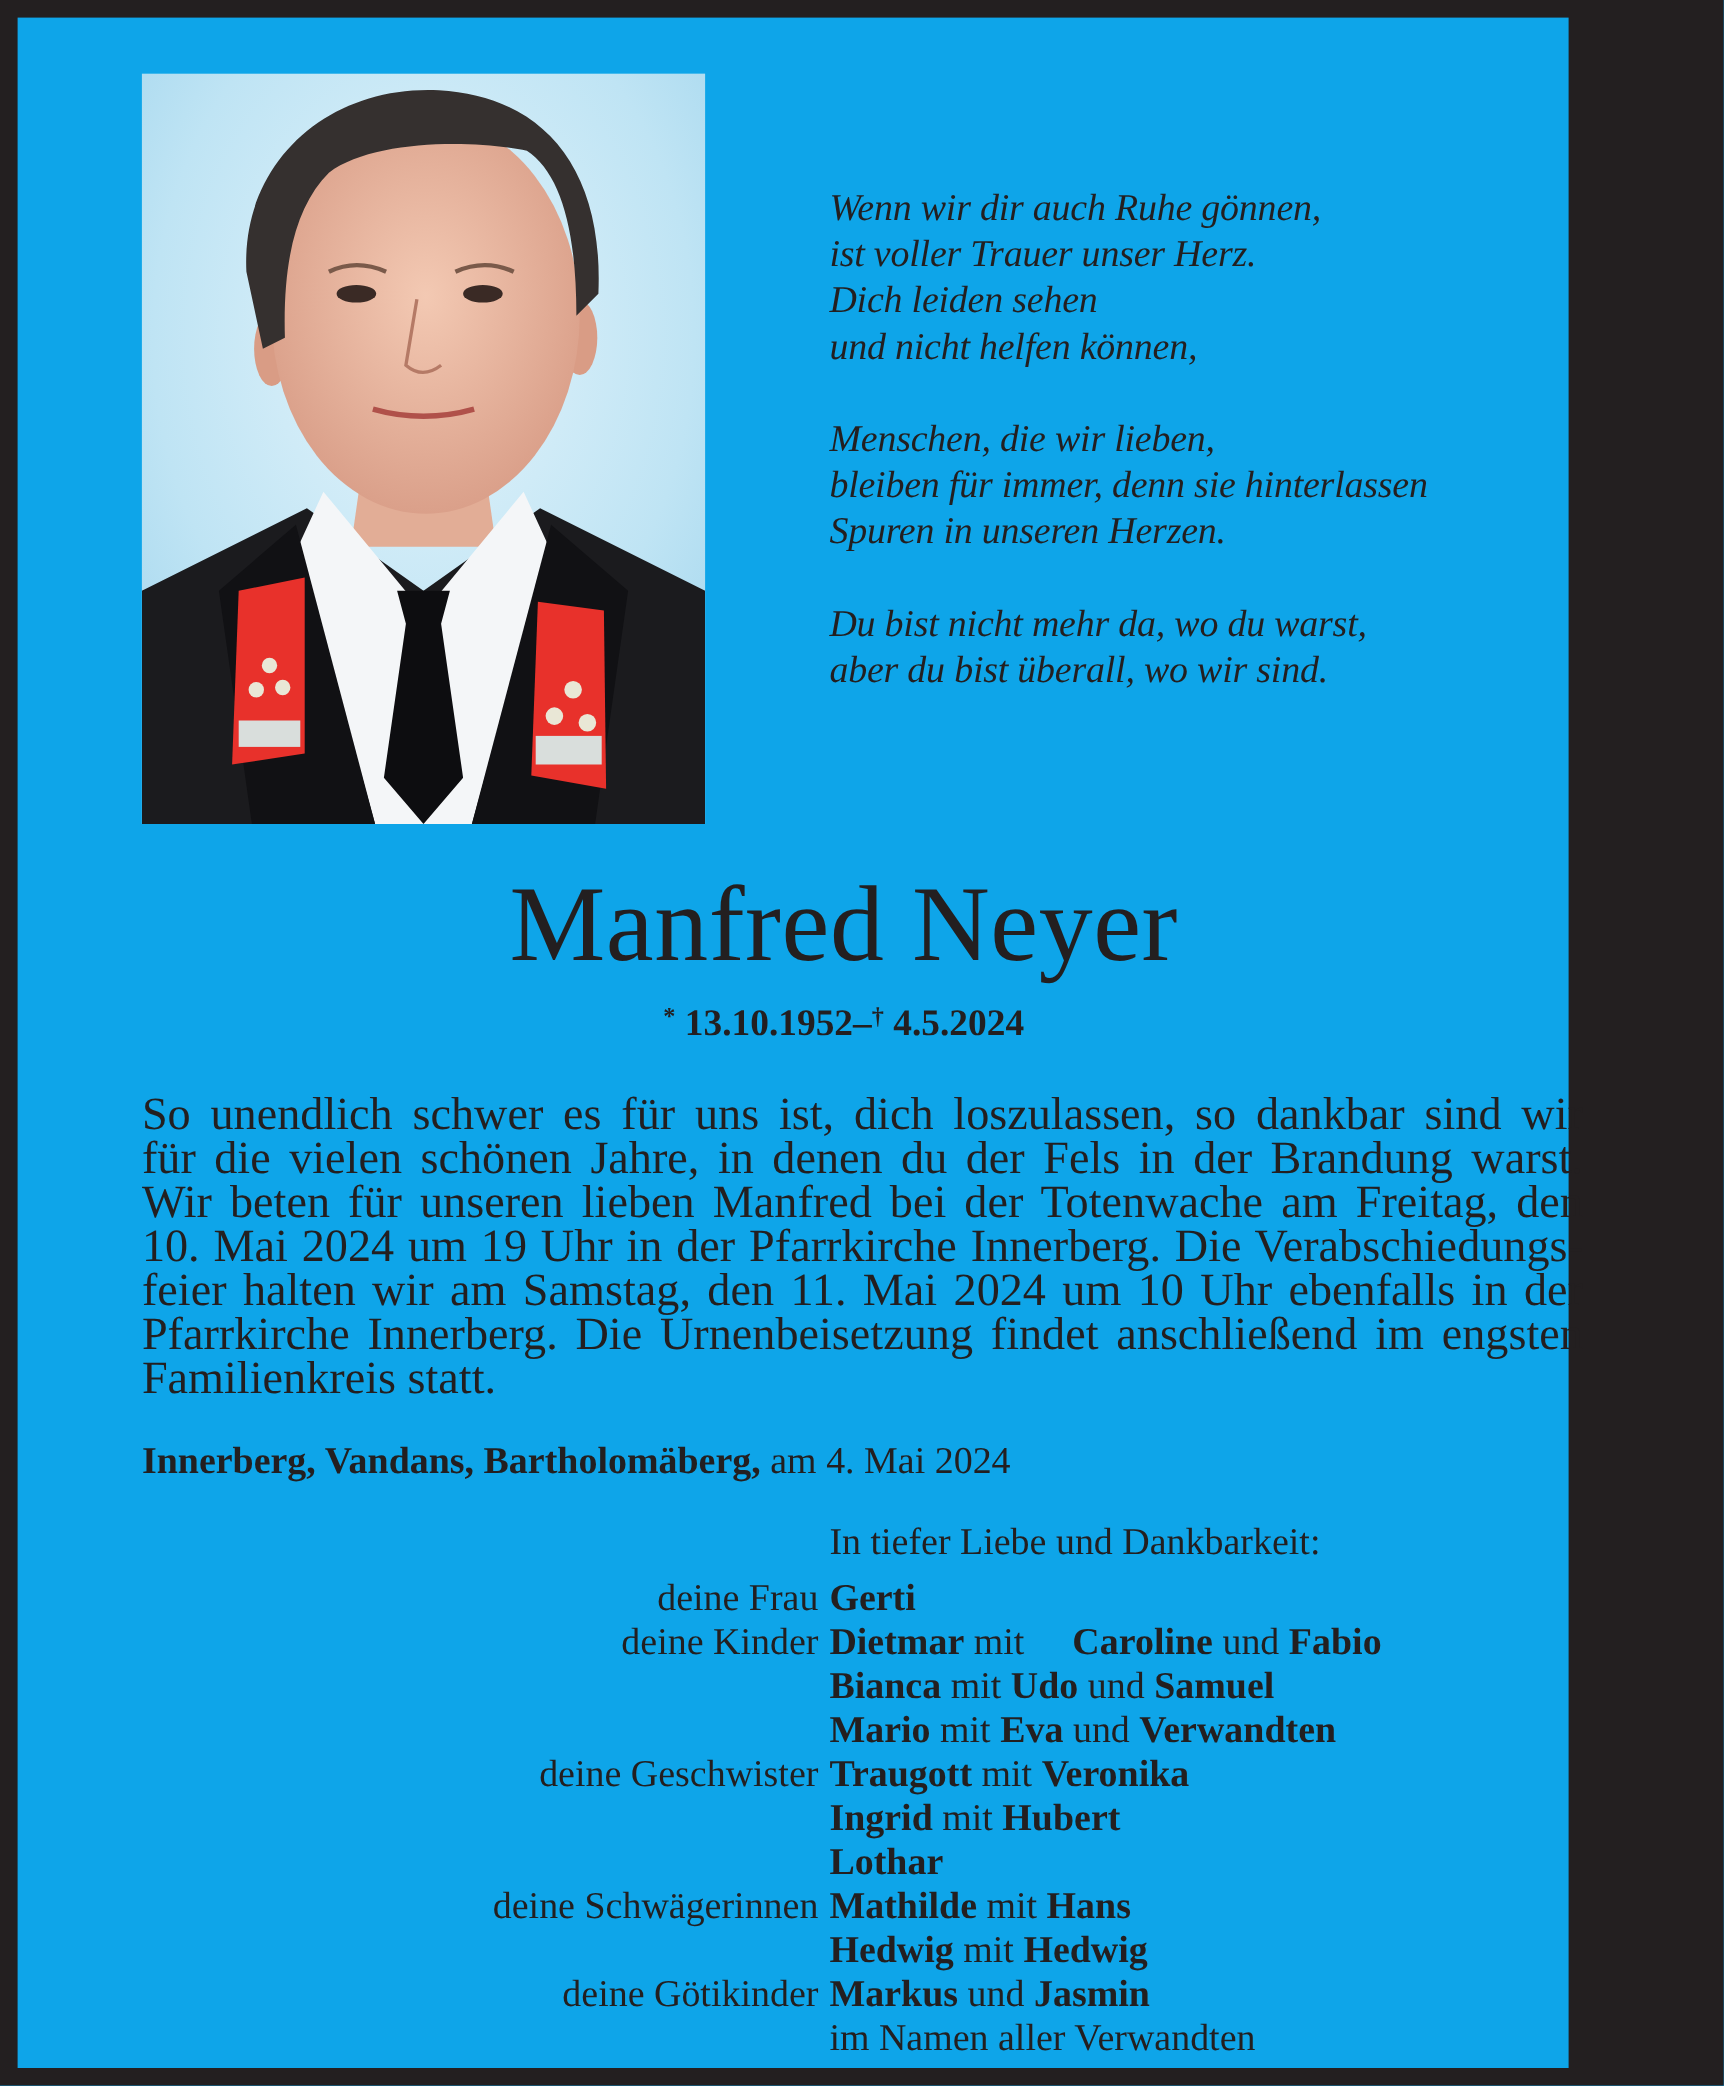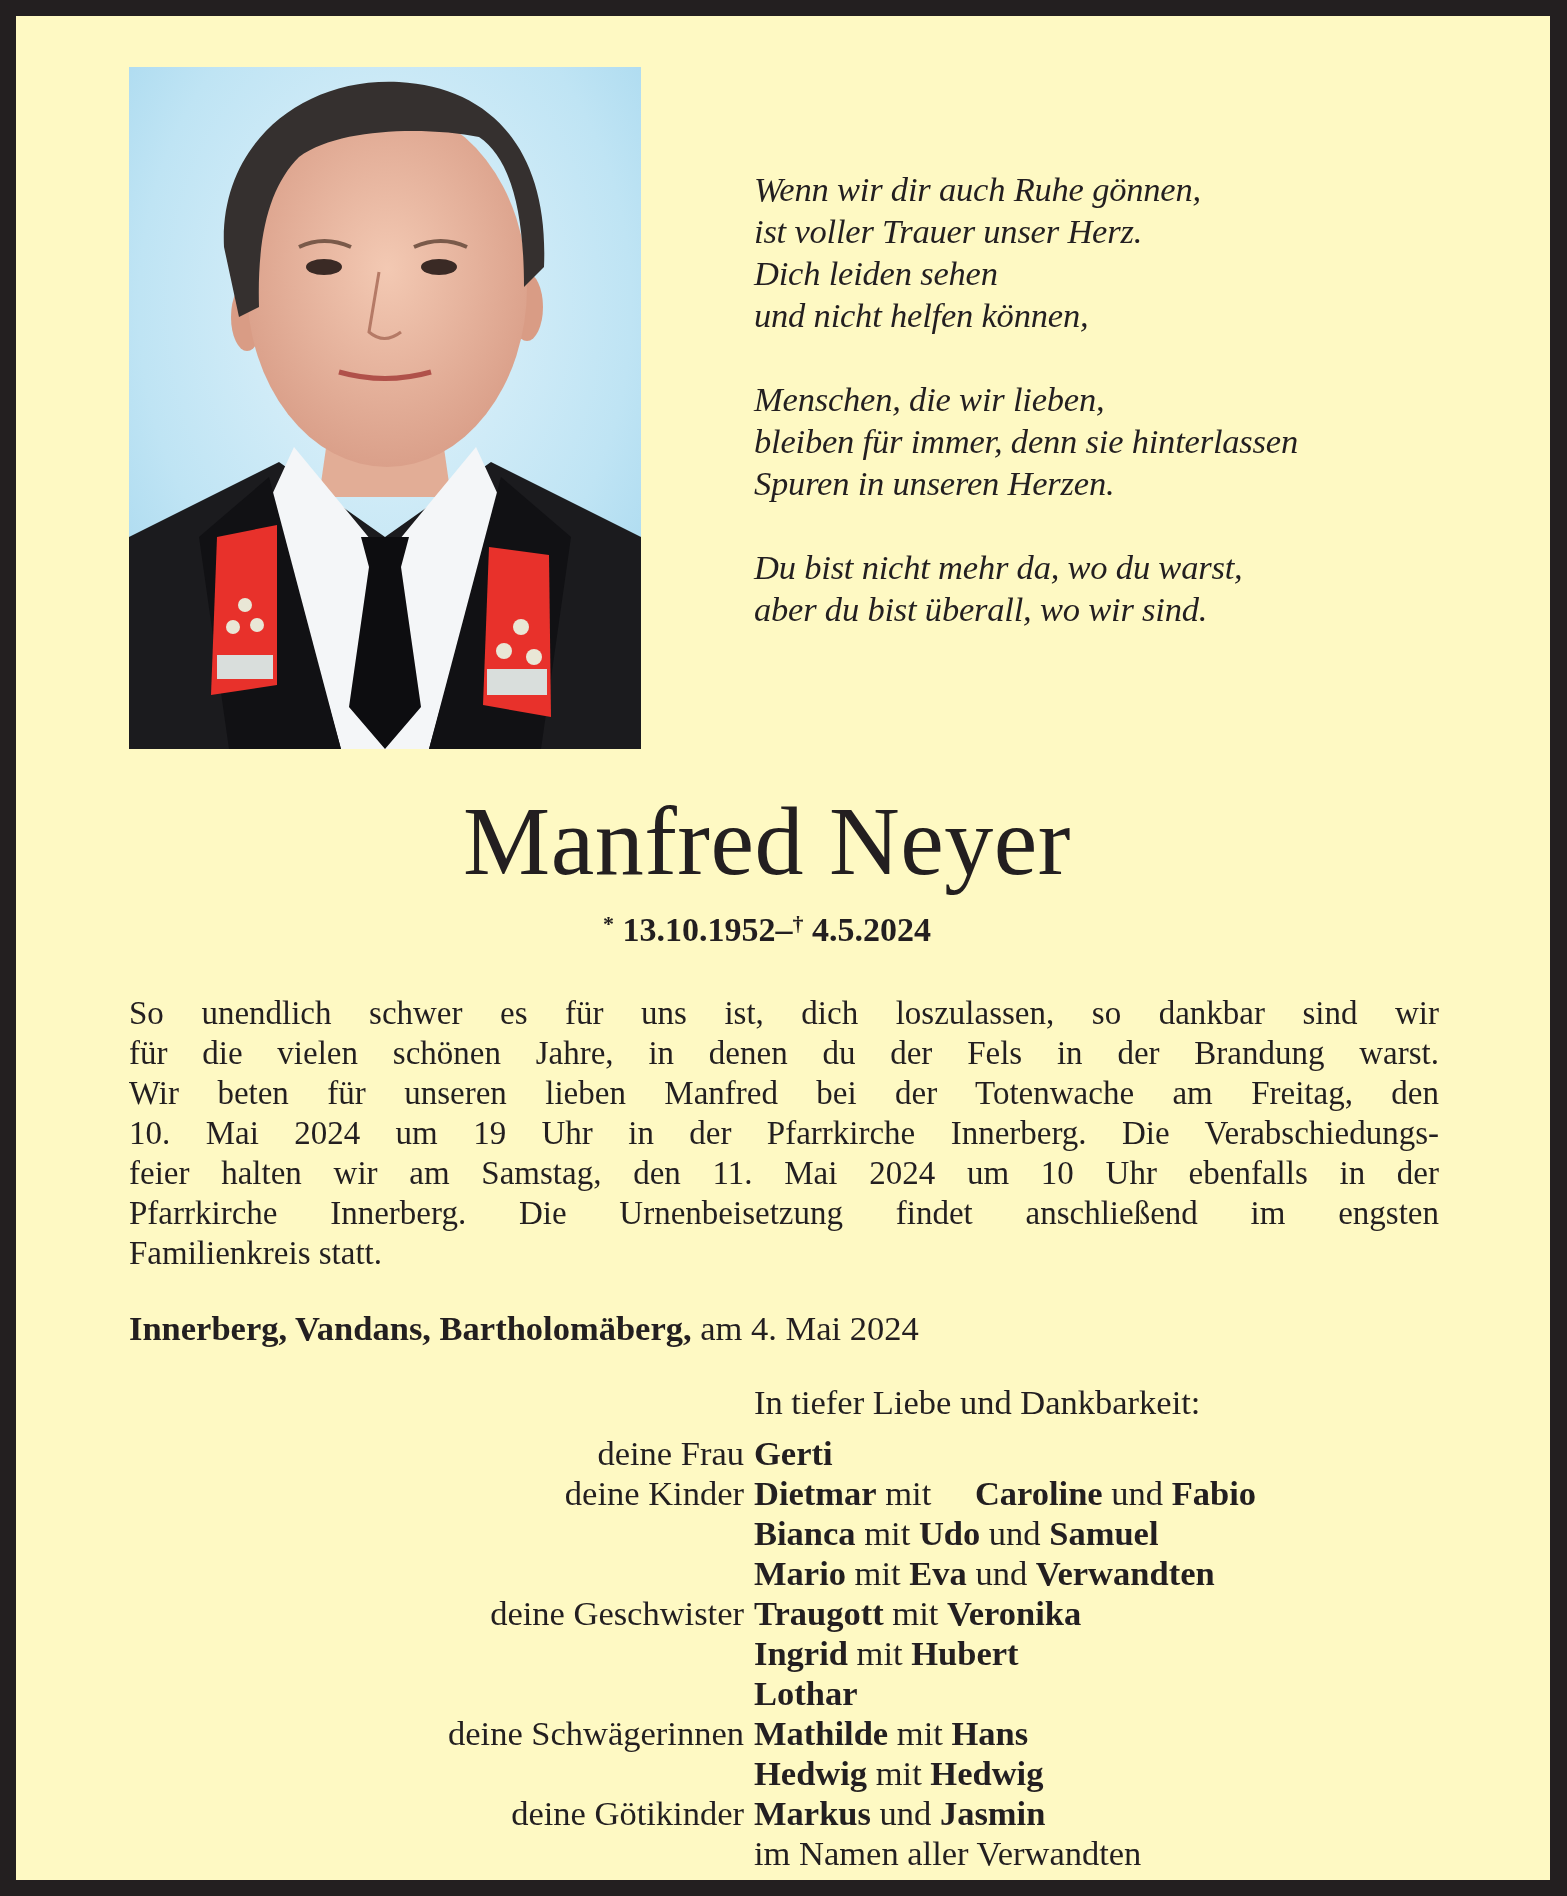--- a/index.html
+++ b/index.html
@@ -5,22 +5,22 @@
   html, body { margin: 0; padding: 0; }
   body {
     width: 1567px; height: 1896px;
     background: #231f20;
     position: relative; overflow: hidden;
     font-family: "Liberation Serif", "DejaVu Serif", serif;
     color: #231f20;
   }
   .page {
     position: absolute; left: 16px; top: 16px;
-    width: 1534px; height: 1864px;
-    background: #fef9c3;
+    width: 1410px; height: 1864px;
+    background: #0ea5e9;
   }
   
   .photo {
     position: absolute; left: 113px; top: 51px;
     width: 512px; height: 682px;
     overflow: hidden;
     background: linear-gradient(160deg, #aee0f2 0%, #d6eff9 45%, #bfe4f4 70%, #9fd3ec 100%);
   }
   .photo svg { display: block; width: 100%; height: 100%; }
 
@@ -41,21 +41,21 @@
   }
   .dates {
     position: absolute; left: 0; width: 1534px; top: 888px;
     text-align: center; font-size: 34px; font-weight: bold; line-height: 40px;
     margin-left: -16px;
   }
   .dates sup { font-size: 22px; vertical-align: 10px; }
 
   .body-text {
     position: absolute; left: 113px; width: 1310px; top: 977px;
-    font-size: 33px; line-height: 40px;
+    font-size: 42px; line-height: 40px;
     text-align: justify; hyphens: manual;
   }
   .body-text .bl { display: block; text-align: justify; text-align-last: justify; white-space: nowrap; }
   .body-text .bl.last { text-align-last: left; }
 
   .place {
     position: absolute; left: 113px; top: 1292px;
     font-size: 34.5px; line-height: 40px; white-space: nowrap;
   }
   .place b { font-weight: bold; }

